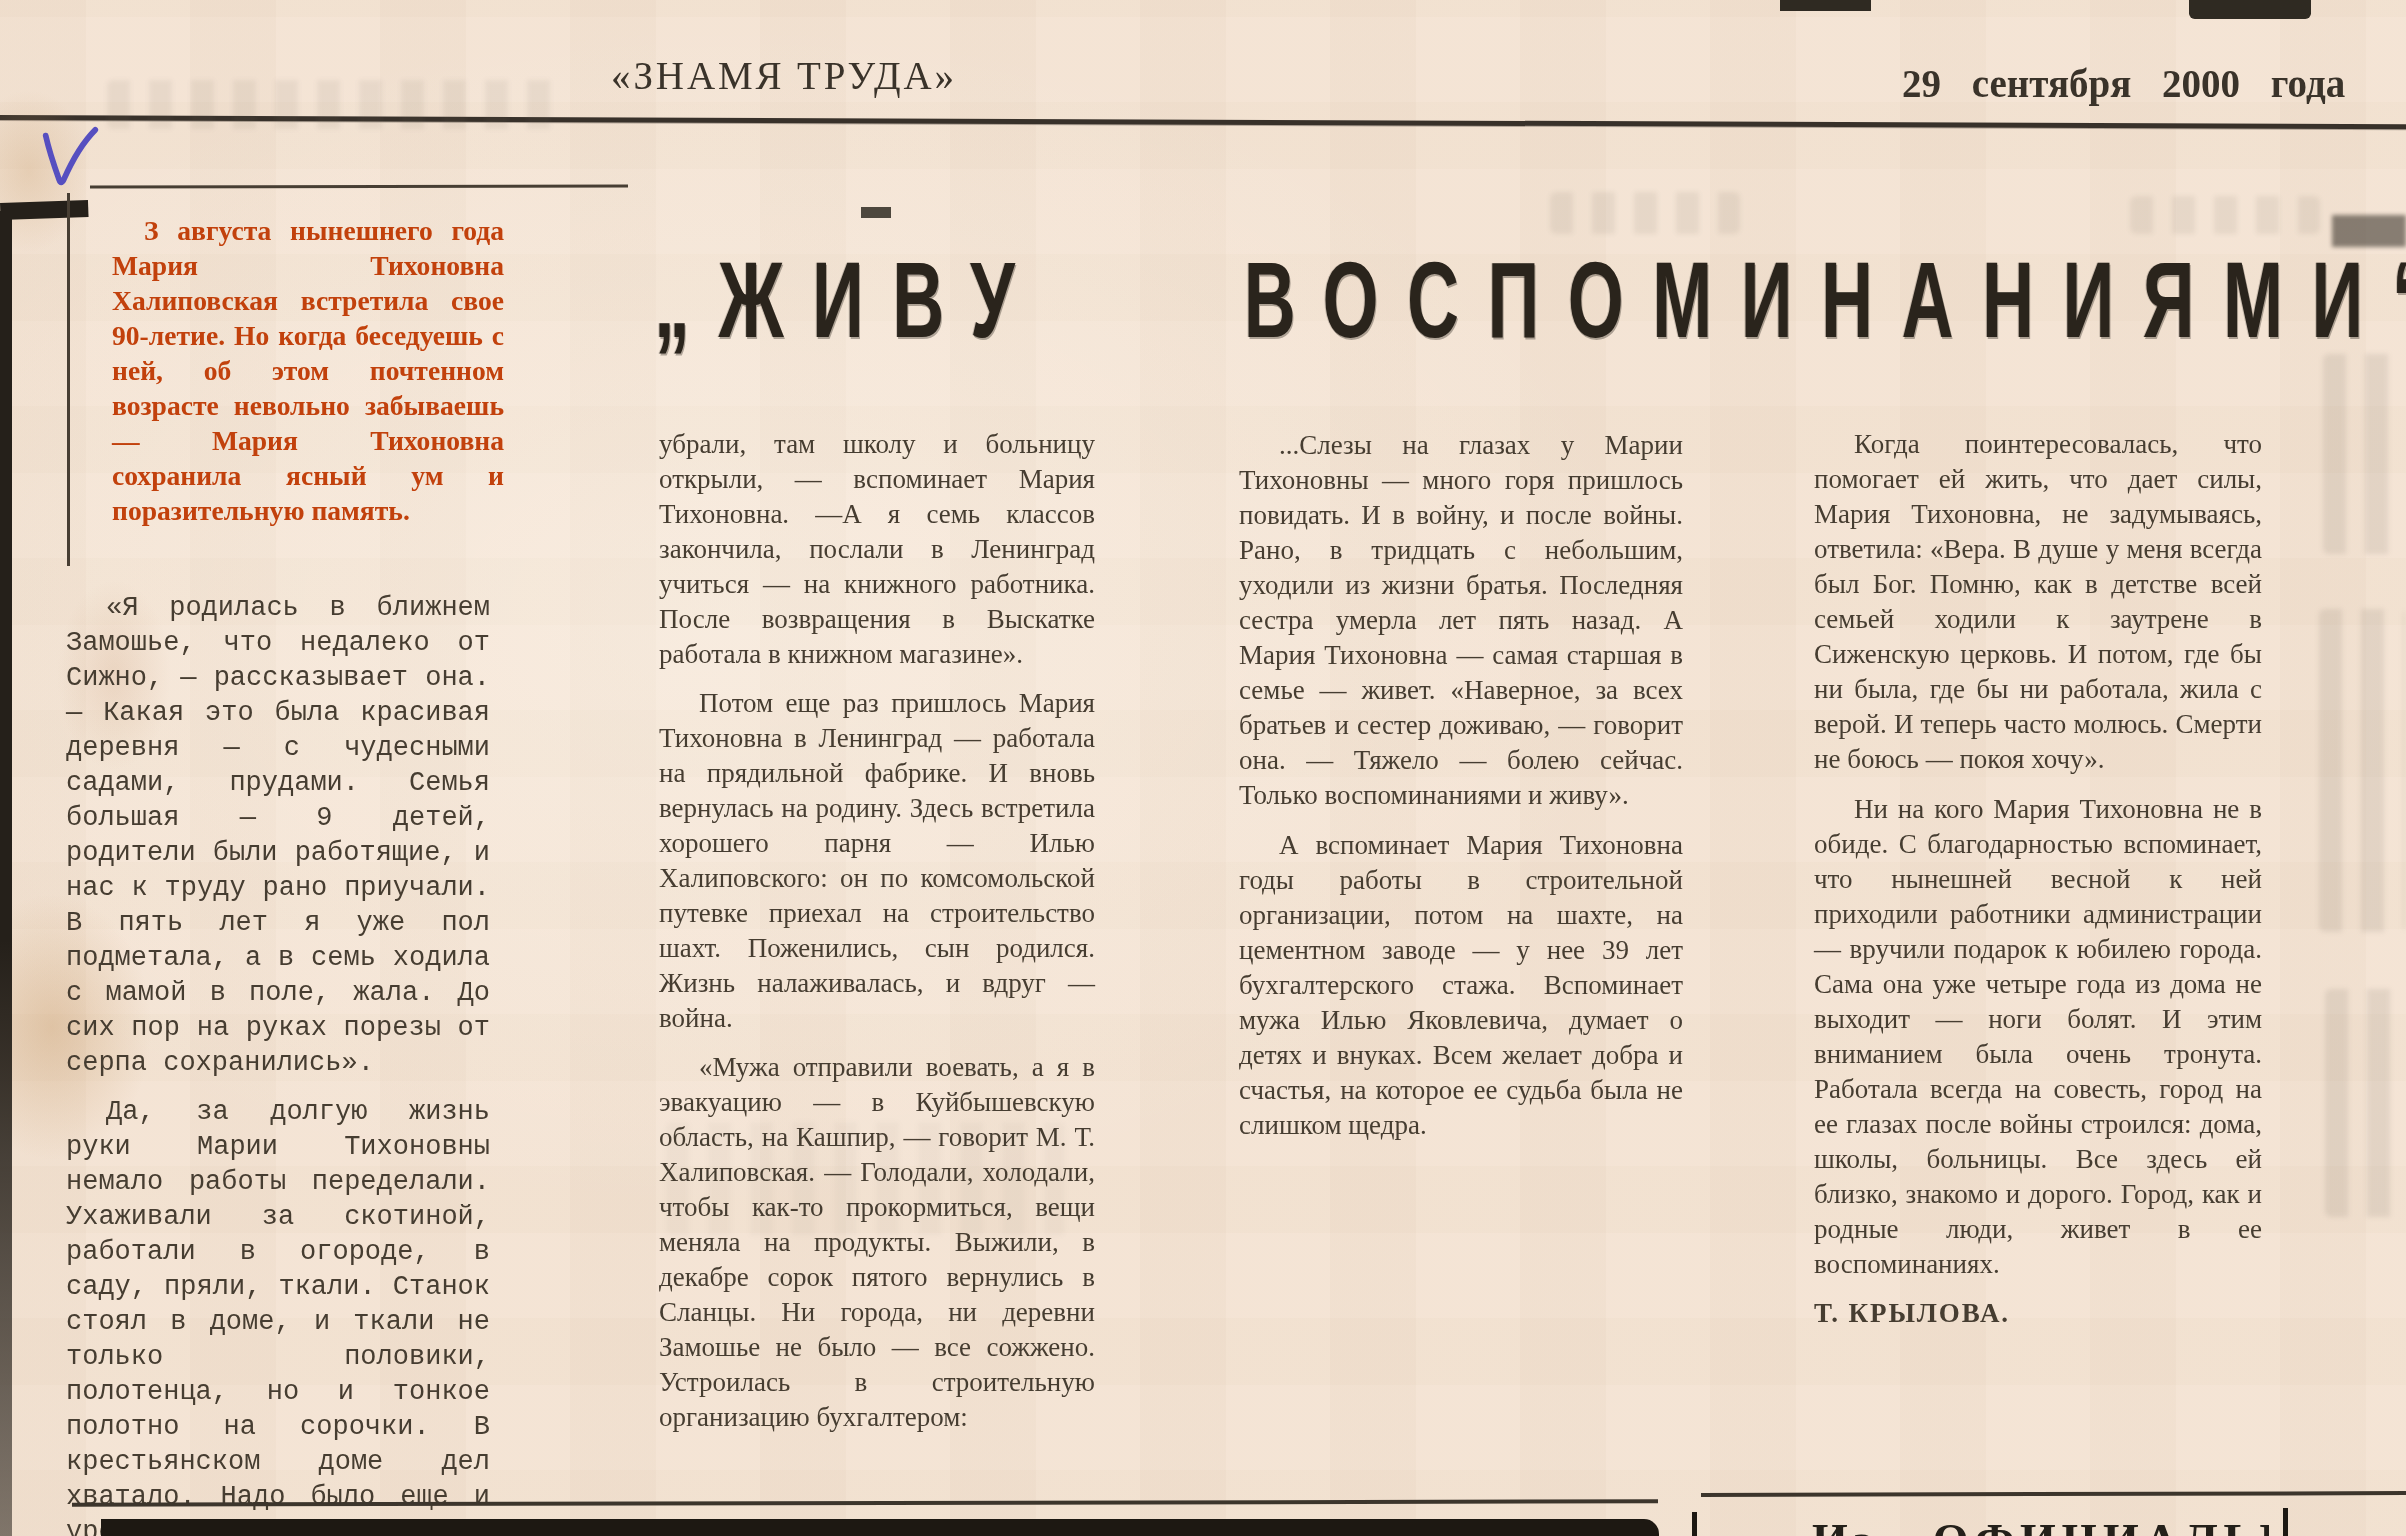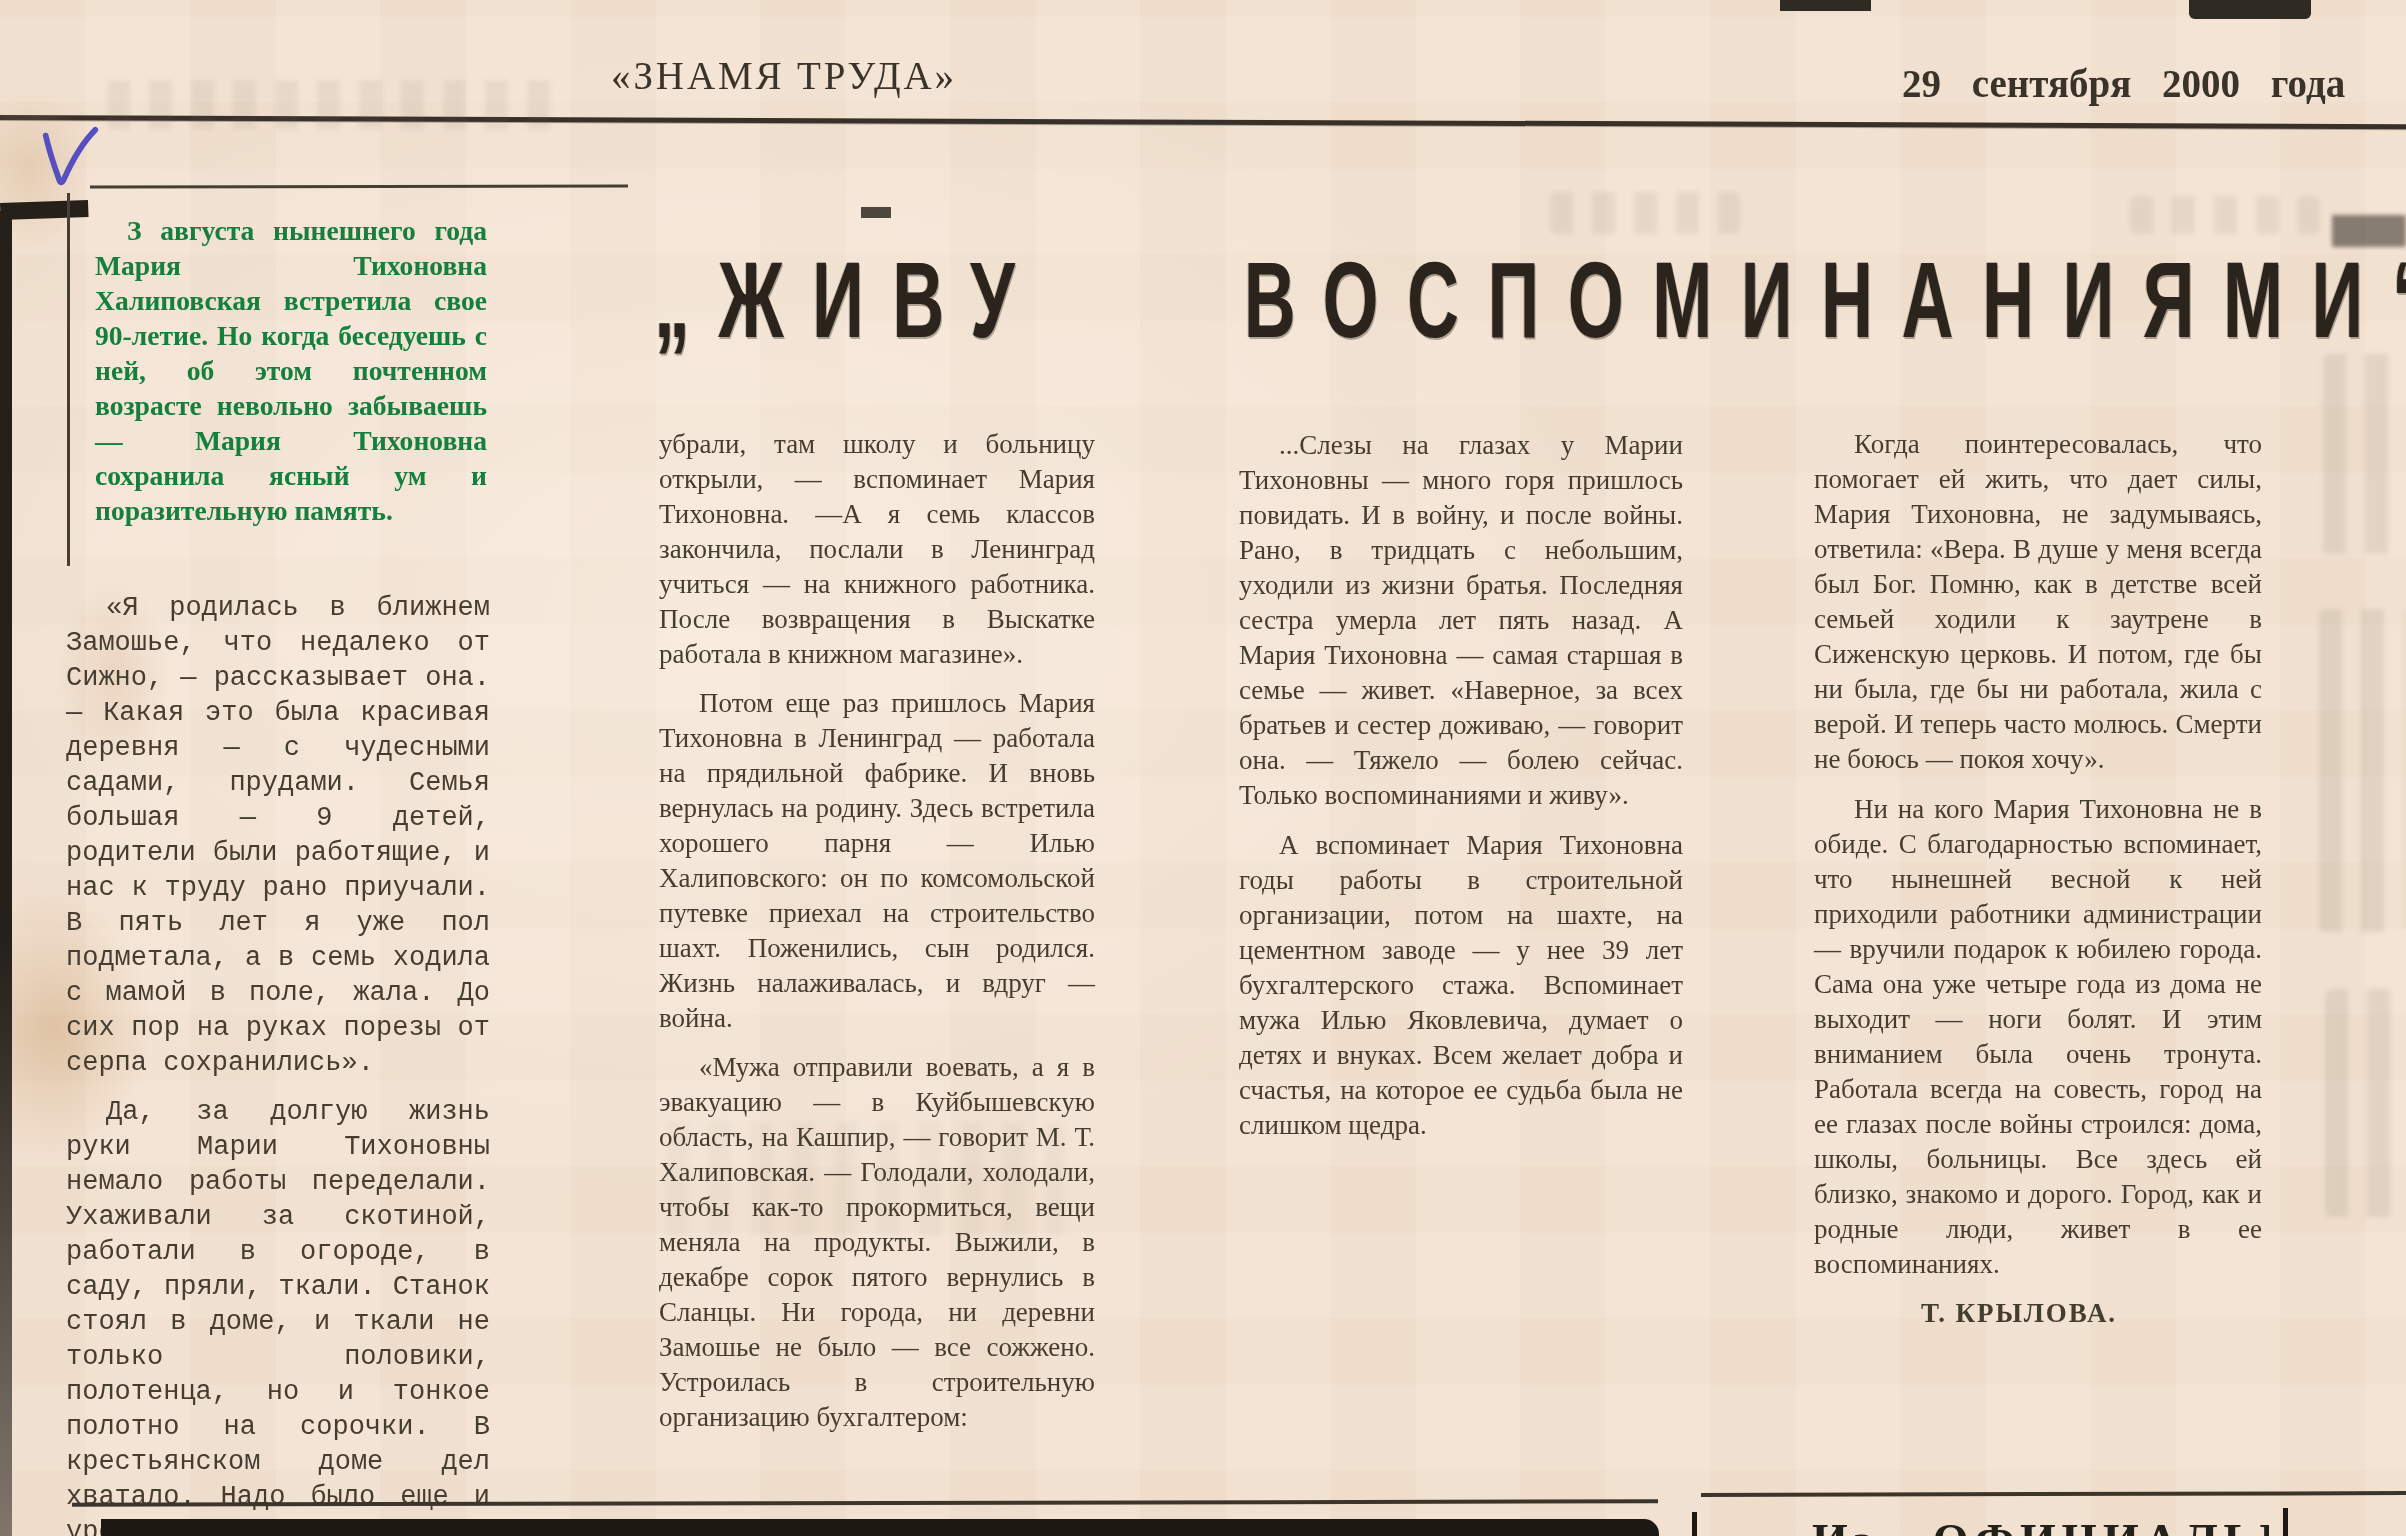--- a/index.html
+++ b/index.html
@@ -23,34 +23,34 @@
     left:654px;top:238px;width:1758px;text-align:center;white-space:nowrap;
     font-family:"Liberation Sans","DejaVu Sans",sans-serif;font-weight:bold;
     font-size:72px;letter-spacing:28.5px;word-spacing:152px;color:#2a241c;
     transform:scaleY(1.5);transform-origin:top center;
     text-shadow:1px 1px 0 rgba(42,36,28,.35), -1px 0 0 rgba(42,36,28,.2);
   }
   
   .lead-rule-top{left:90px;top:185px;width:538px;height:2.9px;background:#473e33;transform:rotate(-0.1deg);}
   .lead-rule-left{left:67px;top:193px;width:2.9px;height:373px;background:#473e33;}
   .lead{
-    left:95px;top:213px;width:392px;
-    font-size:27.6px;line-height:35px;font-weight:bold;color:#15803d;
+    left:112px;top:213px;width:392px;
+    font-size:27.6px;line-height:35px;font-weight:bold;color:#c2410c;
     text-align:justify;text-indent:32px;
   }
   
   .col{font-size:27px;line-height:35px;text-align:justify;}
   .col p{margin:14px;text-indent:40px;}
   .col p.cont{text-indent:0;}
   .col p.gap{margin-top:15px;}
   .col1{left:52px;top:577px;width:452px;font-family:Liberation Mono, monospace;}
   .col2{left:645px;top:413px;width:464px;}
   .col3{left:1225px;top:413px;width:472px;}
   .col4{left:1800px;top:413px;width:476px;}
-  .signature{margin-top:21px;text-align:center;padding-right:38px;font-weight:bold;letter-spacing:1.9px;text-indent:0 !important;}
+  .signature{margin-top:21px;text-align:left;padding-right:38px;font-weight:bold;letter-spacing:1.9px;text-indent:0 !important;}
   
   .bottom-rule-left{left:72px;top:1501px;width:1586px;height:3.8px;background:#3c352c;transform:rotate(-0.12deg);}
   .bottom-black-bar{left:101px;top:1519px;width:1558px;height:32px;background:#1d1812;border-radius:0 15px 15px 0;}
   .bottom-rule-right{left:1701px;top:1492px;width:706px;height:3.8px;background:#3c352c;transform:rotate(-0.15deg);}
   .next-box-left-border{left:1692px;top:1512px;width:4.8px;height:25px;background:#1d1812;}
   .next-box-right-border{left:2283px;top:1508px;width:4.8px;height:29.5px;background:#1d1812;}
   .next-heading{
     left:1812px;top:1514px;width:457px;height:23px;overflow:hidden;
     font-size:46px;font-weight:bold;letter-spacing:5.7px;word-spacing:38px;color:#24201a;white-space:nowrap;
   }

